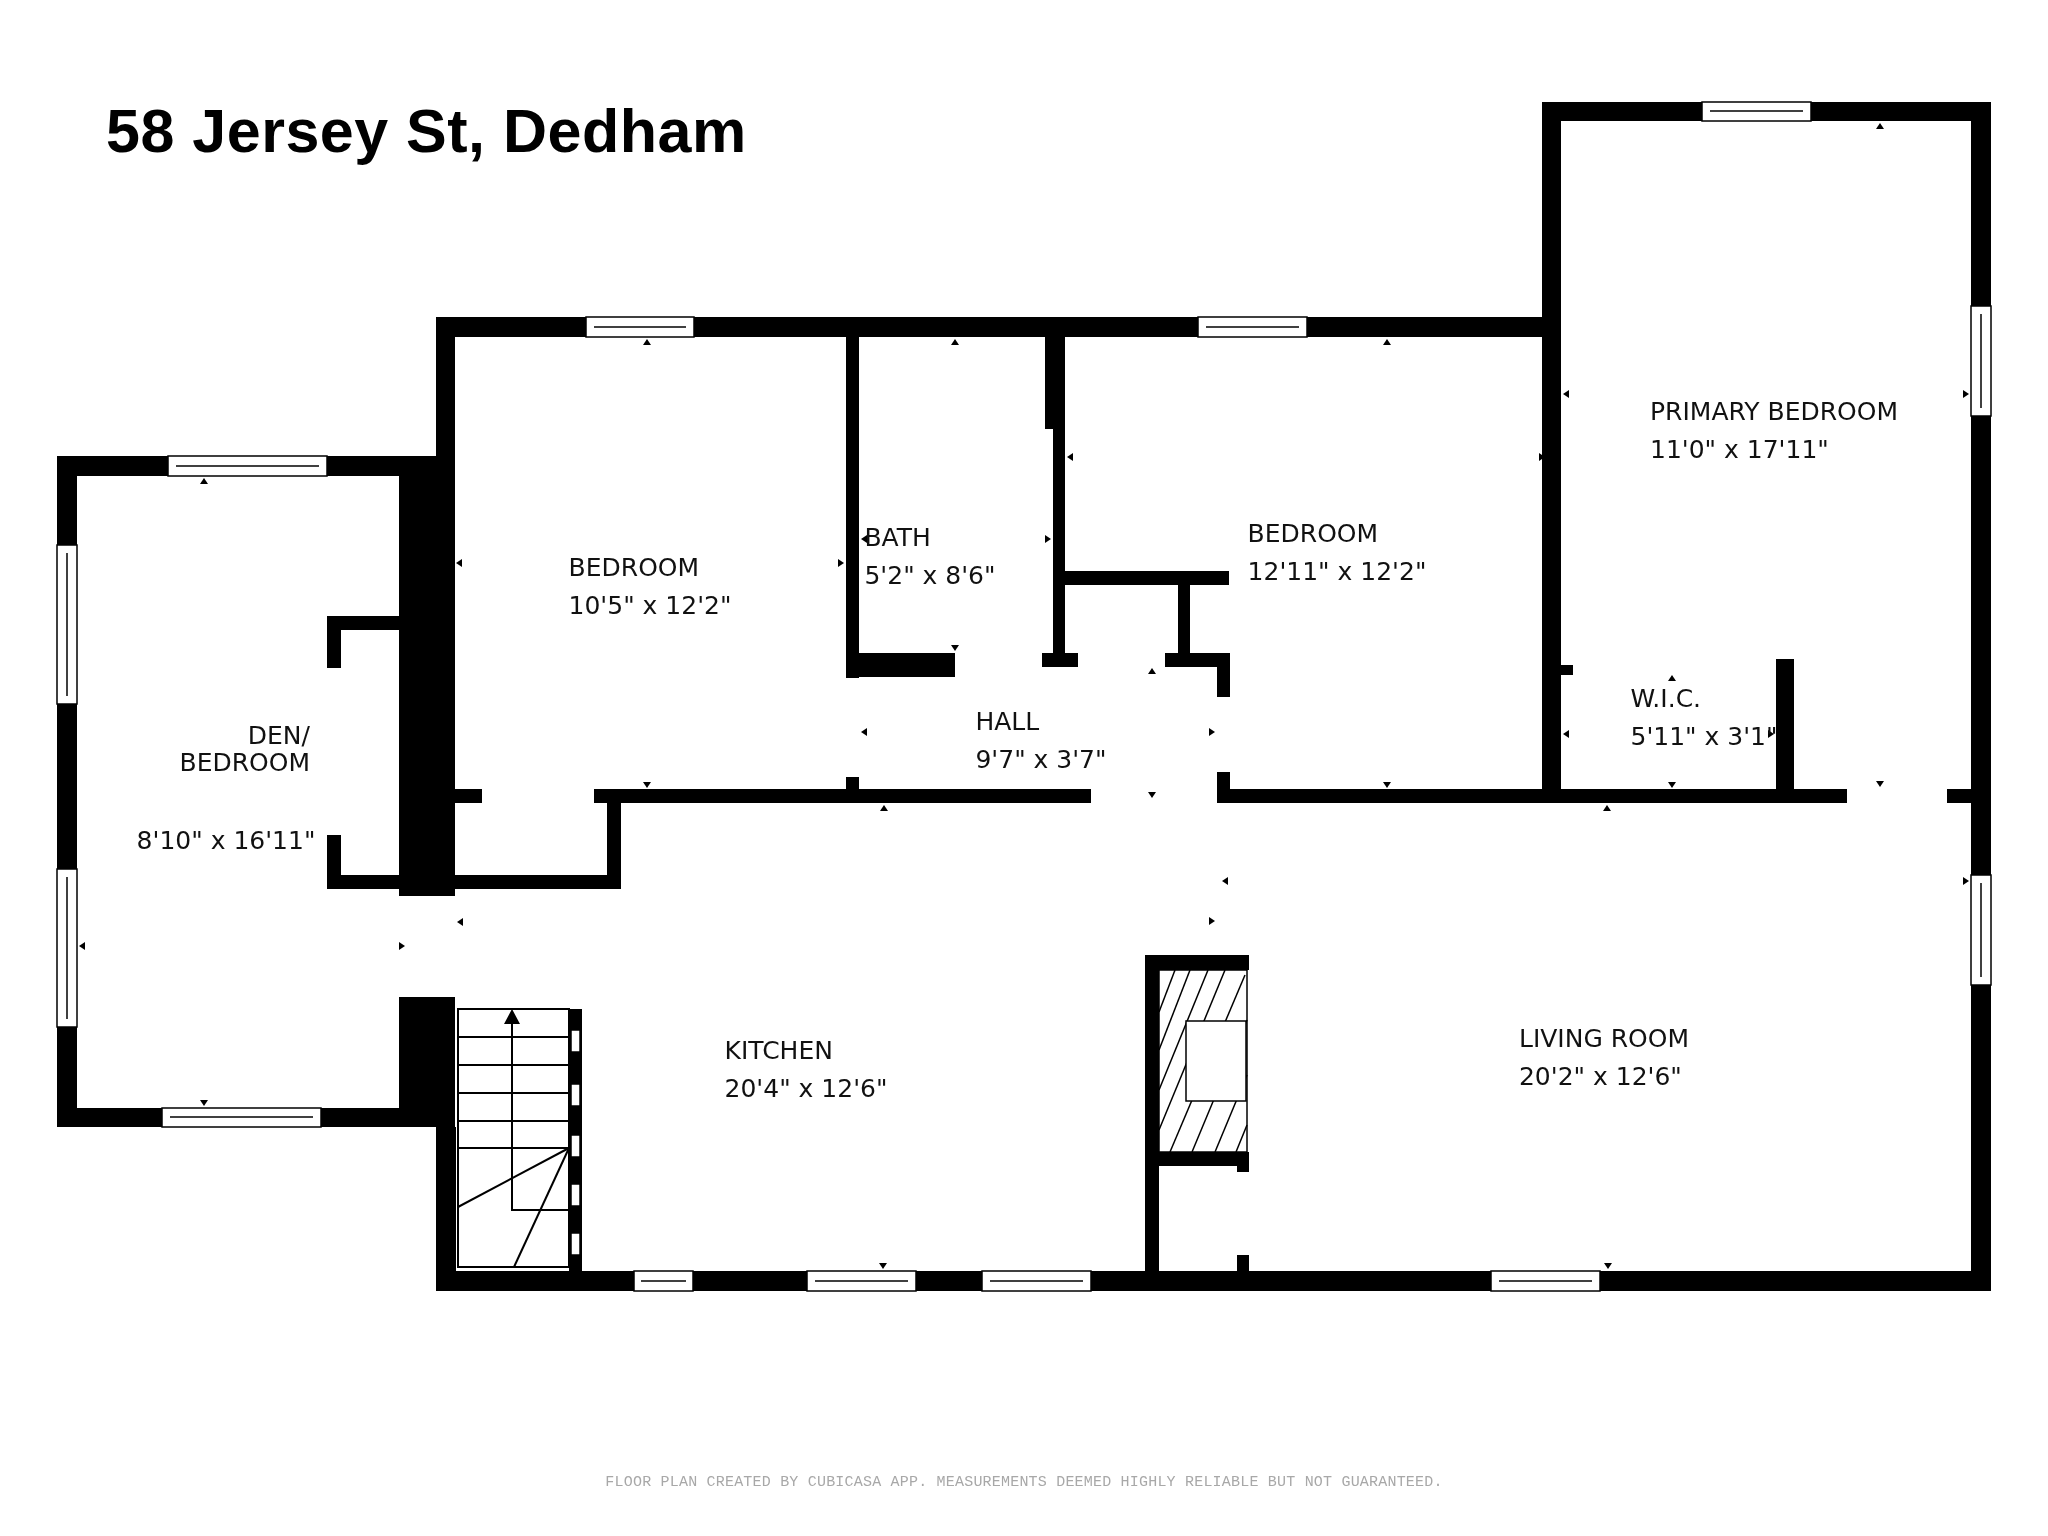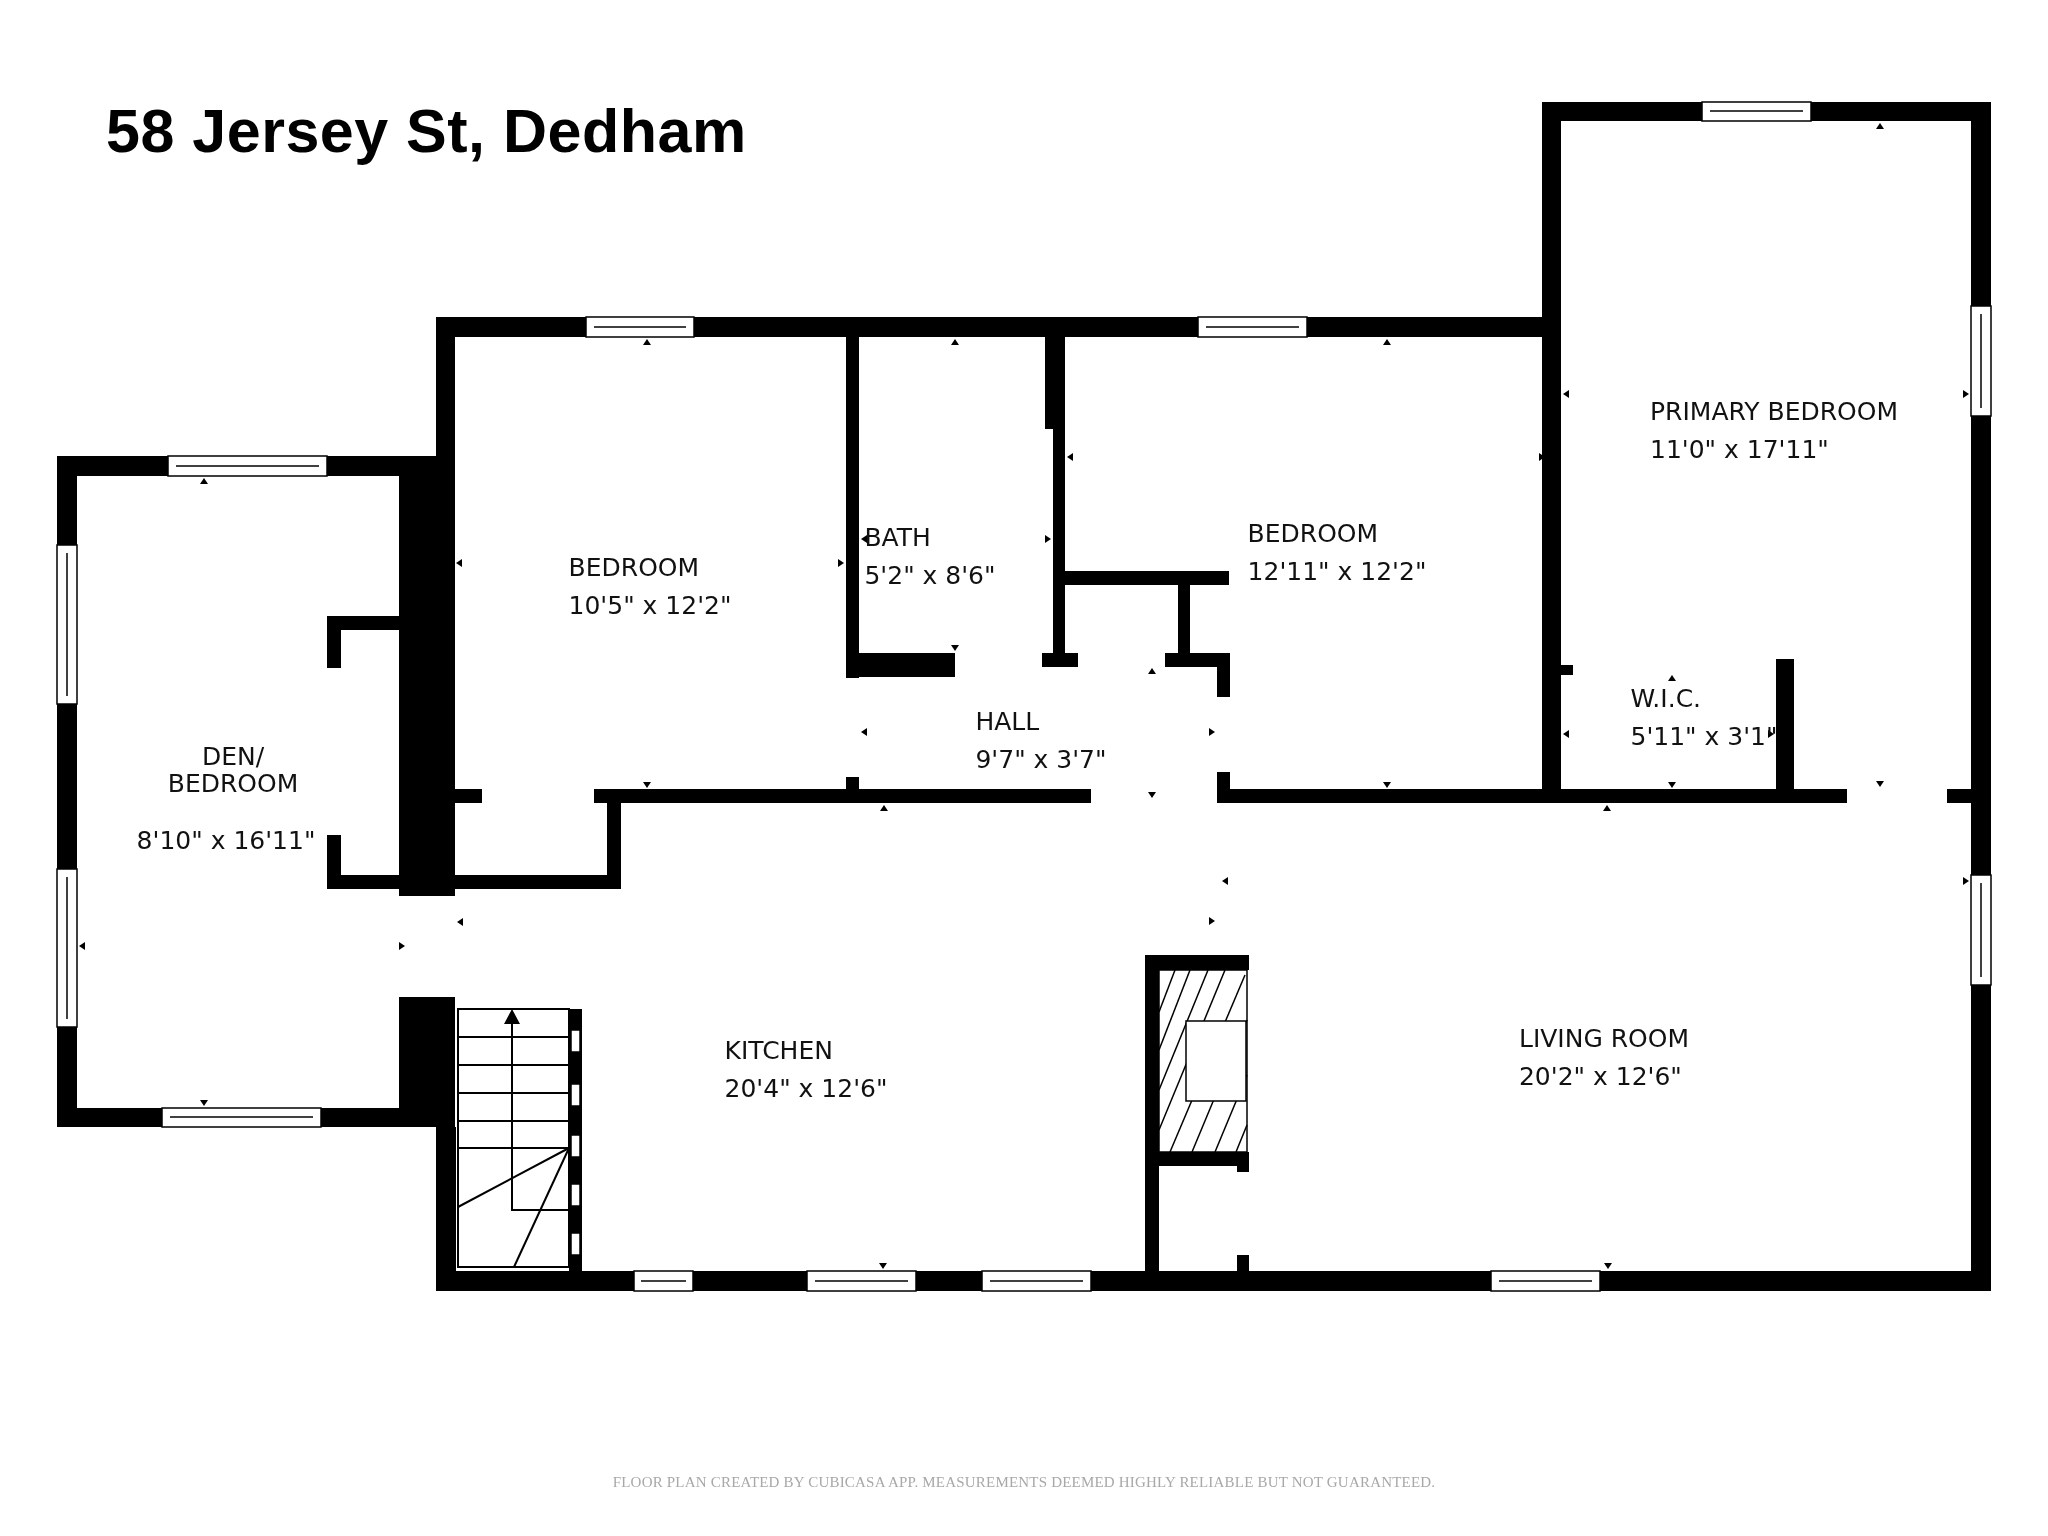--- a/index.html
+++ b/index.html
@@ -1,21 +1,21 @@
 <!DOCTYPE html>
 <html><head>
 <meta charset="utf-8">
 <style>
   html, body { margin: 0; padding: 0; background: #ffffff; }
   body { width: 2048px; height: 1536px; position: relative; overflow: hidden; font-family: "DejaVu Sans", sans-serif; }
   .title { position: absolute; left: 106px; top: 96px; font-family: "Liberation Sans", sans-serif; font-weight: bold; font-size: 61px; color: #000; letter-spacing: 0.5px; white-space: nowrap; }
   svg.plan { position: absolute; left: 0; top: 0; }
   .room-label { position: absolute; text-align: left; color: #111; font-family: "DejaVu Sans", sans-serif; font-size: 25px; line-height: 38px; white-space: nowrap; transform: translateX(-50%); }
   .room-label .name, .room-label .dims { display: block; }
-  .footer { position: absolute; left: 0; width: 2048px; top: 1474px; text-align: center; color: #a8a8a8; font-family: Liberation Serif, serif; font-size: 15px; letter-spacing: 0.2px; }
+  .footer { position: absolute; left: 0; width: 2048px; top: 1474px; text-align: center; color: #a8a8a8; font-family: Liberation Mono, monospace; font-size: 15px; letter-spacing: 0.2px; }
 </style>
 </head>
 <body>
 
 <div class="title">58 Jersey St, Dedham</div>
 
 <svg class="plan" width="2048" height="1536" viewBox="0 0 2048 1536" xmlns="http://www.w3.org/2000/svg">
   <g fill="#000">
 
     <rect x="57" y="456" width="20" height="671"></rect>
@@ -170,21 +170,21 @@
     <polygon points="405,946 399,942 399,950"></polygon>
     <polygon points="457,922 463,918 463,926"></polygon>
     <polygon points="883,1269 879,1263 887,1263"></polygon>
     <polygon points="1608,1269 1604,1263 1612,1263"></polygon>
     <polygon points="1222,881 1228,877 1228,885"></polygon>
     <polygon points="1215,921 1209,917 1209,925"></polygon>
     <polygon points="1969,881 1963,877 1963,885"></polygon>
   </g>
 </svg>
 
-<div class="room-label" style="left:218px; top:745px; text-align:center; transform:none; left:140px; width:170px;">
+<div class="room-label" style="left:218px; top:724px; text-align:right; transform:none; left:140px; width:170px;">
   <span class="name" style="line-height:24px; padding-left:16px;">DEN/</span>
   <span class="name" style="line-height:30px; padding-left:16px;">BEDROOM</span>
 </div>
 <div class="room-label" style="left:226px; top:822px;">
   <span class="dims">8'10" x 16'11"</span>
 </div>
 
 <div class="room-label" style="left:650px; top:549px;">
   <span class="name">BEDROOM</span>
   <span class="dims">10'5" x 12'2"</span>

